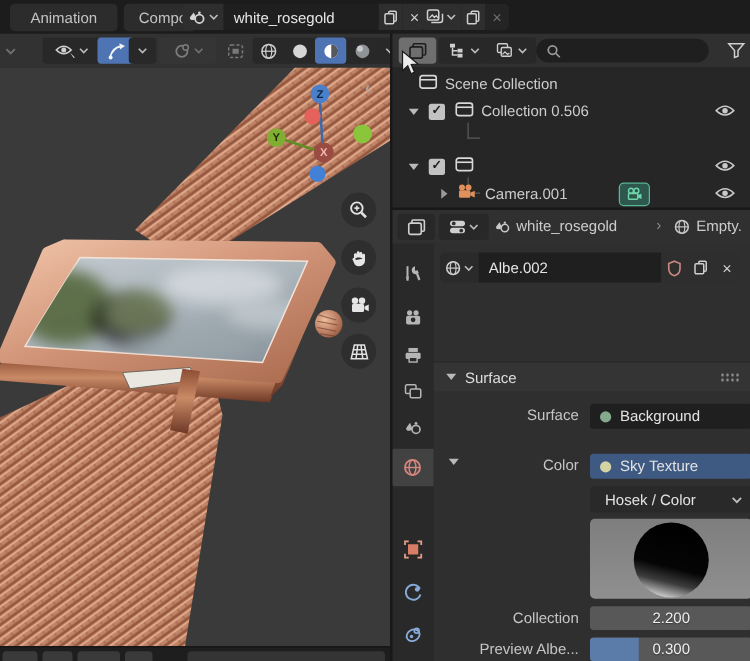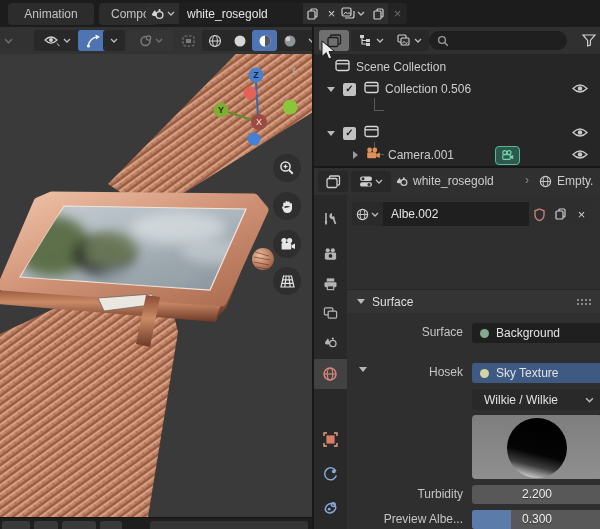--- a/index.html
+++ b/index.html
@@ -590,28 +590,28 @@
         <span class="dots"></span>
       </div>
 
       <span class="rowlabel" style="left:30px;top:130px;">Surface</span>
       <div class="widget" style="top:128px;">
         <span class="dot" style="background:#84a98c;"></span>
         <span>Background</span>
       </div>
 
       <span class="tri-open" style="position:absolute;left:12px;top:172px;"></span>
-      <span class="rowlabel" style="left:30px;top:170px;">Hosek</span>
+      <span class="rowlabel" style="left:30px;top:170px;">Color</span>
       <div class="widget" style="top:168px;background:#3e5a83;">
         <span class="dot" style="background:#d6d3a3;"></span>
         <span>Sky Texture</span>
       </div>
 
       <div class="widget" style="top:194px;background:#292929;height:21px;">
-        <span style="margin-left:12px;">Wilkie / Wilkie</span>
+        <span style="margin-left:12px;">Hosek / Color</span>
         <span class="chev" style="position:absolute;right:8px;">
           <svg width="9" height="6" viewBox="0 0 8 5">
               <path d="M1 1 L4 4 L7 1" stroke="#bdbdbd" fill="none" stroke-width="1.3"></path>
             </svg>
           </span>
       </div>
 
       <div class="abs" style="left:125px;top:220px;width:130px;height:64px;border-radius:4px;background:linear-gradient(#7e7e7e,#8f8f8f);overflow:hidden;">
         <svg width="130" height="64">
           <defs>
@@ -620,21 +620,21 @@
                 <stop offset="0.55" stop-color="#050505"></stop>
               <stop offset="0.75" stop-color="#3c3c3c"></stop>
                 <stop offset="0.9" stop-color="#a8a8a8"></stop>
                 <stop offset="1" stop-color="#f2f2f2"></stop>
             </linearGradient>
           </defs>
           <circle cx="65" cy="33" r="30" fill="url(#sphereGrad)"></circle>
         </svg>
       </div>
 
-      <span class="rowlabel" style="left:30px;top:292px;">Turbidity</span>
+      <span class="rowlabel" style="left:30px;top:292px;">Collection</span>
       <div class="slider" style="top:290px;">
         <span class="val">2.200</span>
       </div>
 
       <span class="rowlabel" style="left:18px;top:317px;width:98px;">Preview Albe...</span>
       <div class="slider" style="top:315px;">
         <span class="fill" style="width: 30%;"></span>
         <span class="val">0.300</span>
       </div>
 

